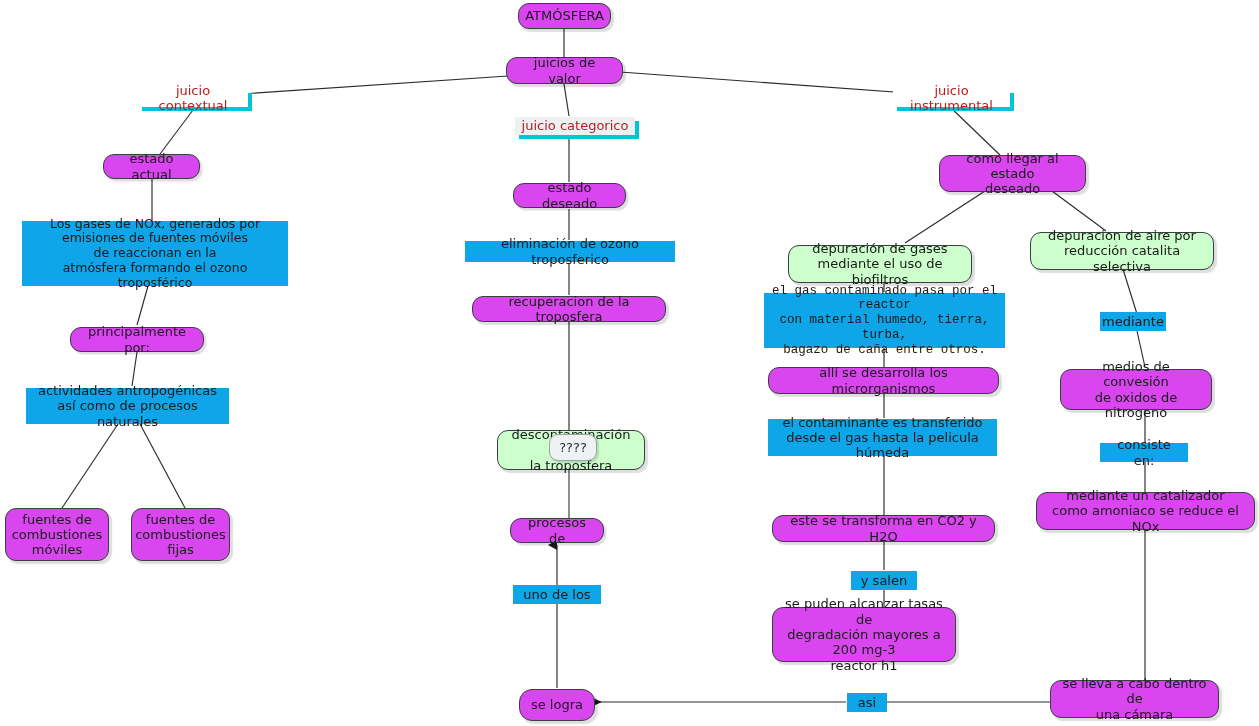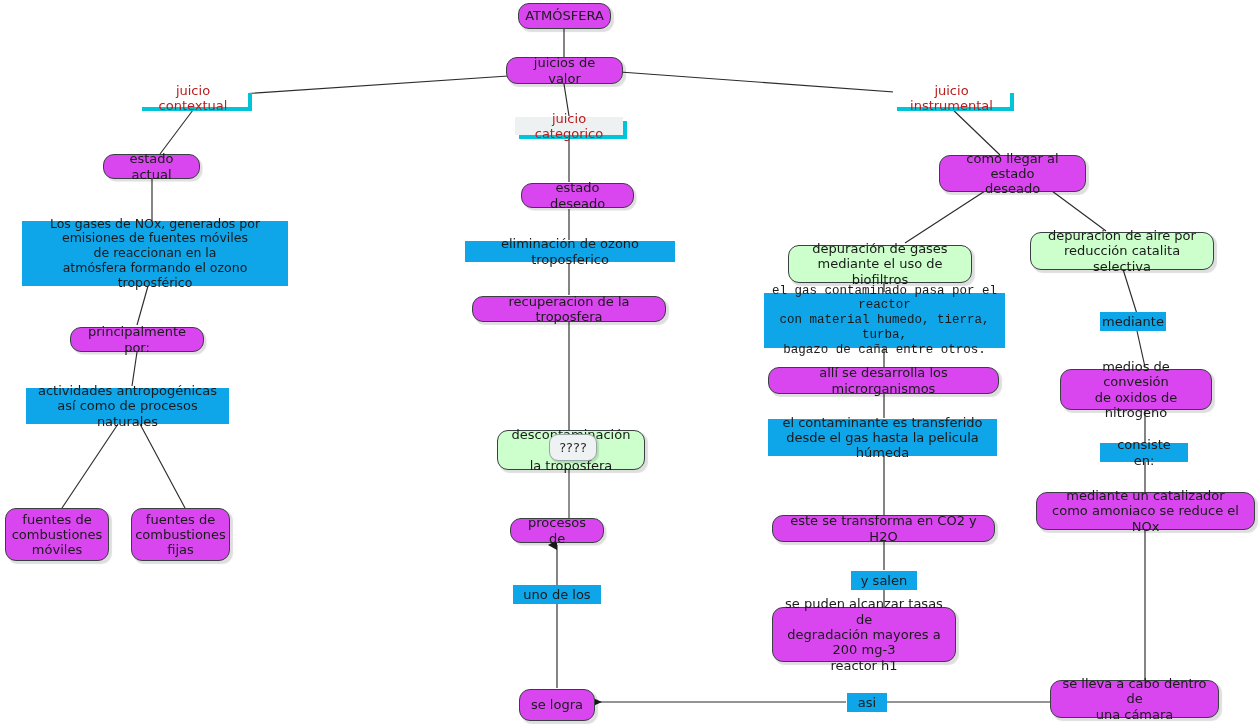--- a/index.html
+++ b/index.html
@@ -154,21 +154,21 @@
       <line x1="846" y1="702" x2="593" y2="702" marker-end="url(#arrowL)"></line>
     </g>
   </svg>
 
   <div class="node box" style="left:518px; top:3px; width:93px; height:26px;">ATMÓSFERA</div>
 
   <div class="node box" style="left:506px; top:57px; width:117px; height:27px;">juicios de valor</div>
 
   <div class="node cyan plain" style="left:138px; top:89px; width:110px; height:18px;">juicio contextual</div>
 
-  <div class="node cyan" style="left:515px; top:117px; width:108px; height:18px;">juicio categorico</div>
+  <div class="node cyan" style="left:515px; top:117px; width:120px; height:18px;">juicio categorico</div>
 
   <div class="node cyan plain" style="left:893px; top:89px; width:117px; height:18px;">juicio instrumental</div>
 
   <div class="node box" style="left:103px; top:154px; width:97px; height:25px;">estado actual</div>
 
   <div class="node green" style="left:22px; top:221px; width:266px; height:65px; font-size:12.5px;">Los gases de NOx, generados por
 emisiones de fuentes móviles
 de    reaccionan en la
 atmósfera formando el ozono troposférico</div>
 
@@ -178,36 +178,36 @@
 así como de procesos naturales</div>
 
   <div class="node box" style="left:5px; top:508px; width:104px; height:53px;">fuentes de
 combustiones
 móviles</div>
 
   <div class="node box" style="left:131px; top:508px; width:99px; height:53px;">fuentes de
 combustiones
 fijas</div>
 
-  <div class="node box" style="left:513px; top:183px; width:113px; height:25px;margin-left:8px;">estado deseado</div>
+  <div class="node box" style="left:513px; top:183px; width:113px; height:25px;">estado deseado</div>
 
   <div class="node green" style="left:465px; top:241px; width:210px; height:21px;">eliminación de ozono troposferico</div>
 
   <div class="node box" style="left:472px; top:296px; width:194px; height:26px;">recuperacion de la troposfera</div>
 
   <div class="node boxgreen" style="left:497px; top:430px; width:148px; height:40px;">descontaminación de
 la troposfera</div>
 
   <div class="node overlay" style="left:549px; top:434px; width:48px; height:27px;">????</div>
 
   <div class="node box" style="left:510px; top:518px; width:94px; height:25px;">procesos de</div>
 
   <div class="node green" style="left:513px; top:585px; width:88px; height:19px;">uno de los</div>
 
-  <div class="node box" style="left:519px; top:689px; width:76px; height:32px;">se logra</div>
+  <div class="node box" style="left:519px; top:689px; width:76px; height:32px;border-radius:13px;">se logra</div>
 
   <div class="node box" style="left:939px; top:155px; width:147px; height:37px;">como llegar al estado
 deseado</div>
 
   <div class="node boxgreen" style="left:788px; top:245px; width:184px; height:38px;">depuración de gases
 mediante el uso de biofiltros</div>
 
   <div class="node green" style="left:764px; top:293px; width:241px; height:55px; font-size:12.5px;font-family:Liberation Mono, monospace;">el gas contaminado pasa por el reactor
 con material humedo, tierra, turba,
 bagazo de caña entre otros.</div>

